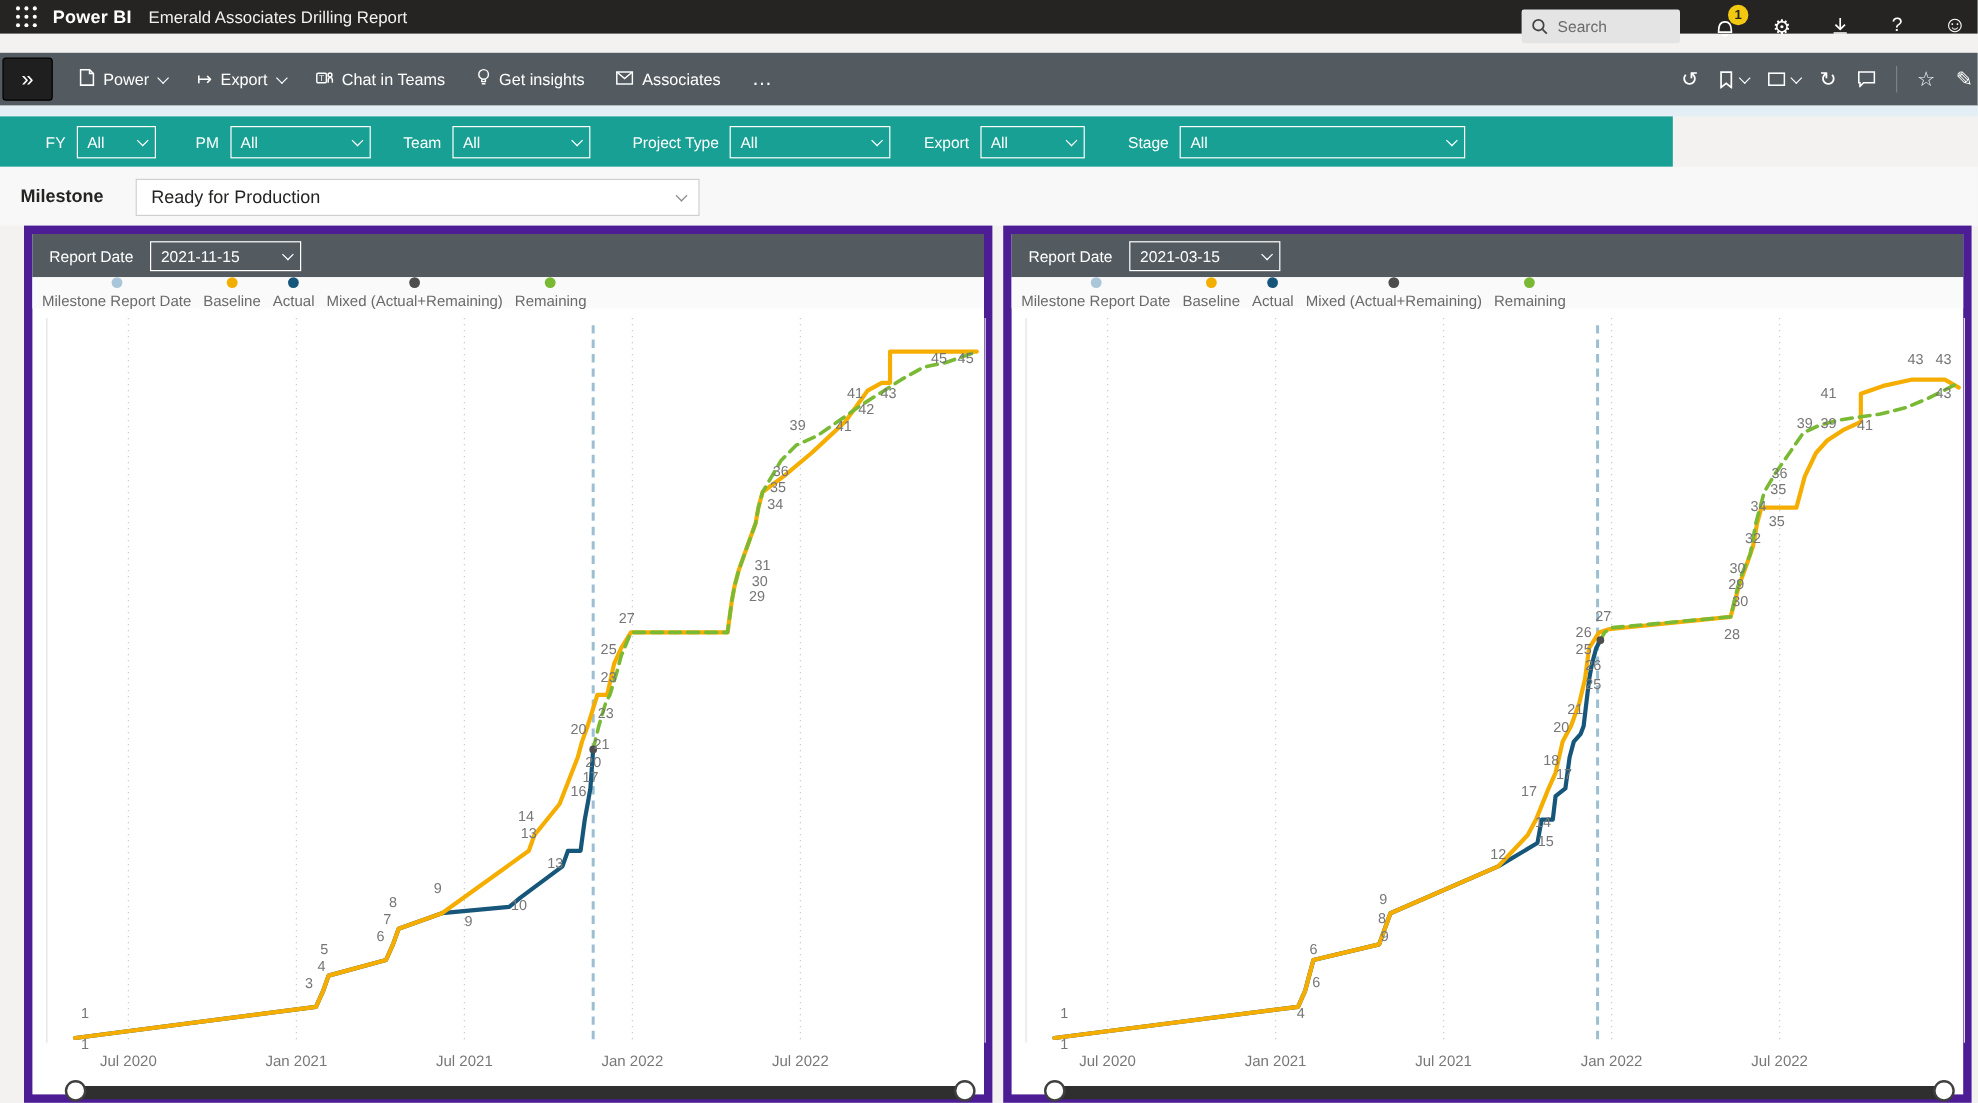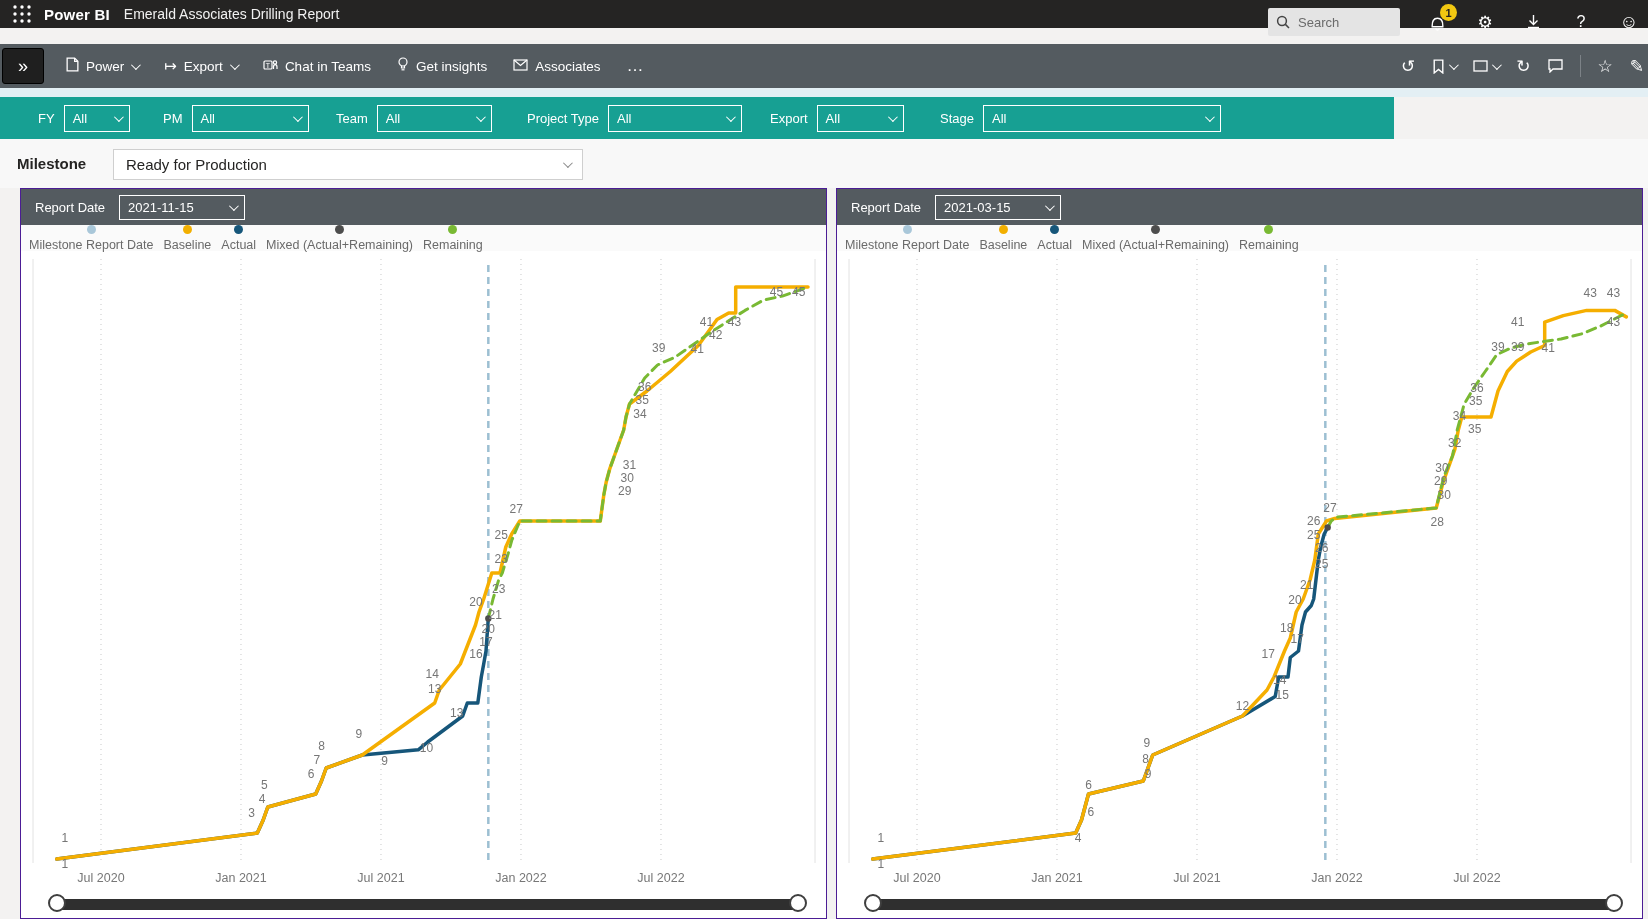--- a/index.html
+++ b/index.html
@@ -40,21 +40,21 @@
   .filter-box { height:27px; border:1.6px solid #fff; display:flex; align-items:center; justify-content:space-between; padding:0 8px; font-size:13px; cursor:pointer; }
 
   
   .milestone-row { position:absolute; left:0; top:139px; width:1648px; height:49px; background:#f8f8f8; }
   .milestone-label { position:absolute; left:17px; top:16px; font-size:15px; font-weight:bold; color:#252423; }
   .milestone-box { position:absolute; left:113px; top:10px; width:470px; height:31px; background:#fff;
     border:1px solid #cfcfcf; display:flex; align-items:center; justify-content:space-between; padding:0 12px; font-size:15px; color:#252423; cursor:pointer; }
   .milestone-box .chev { color:#8a8a8a; }
 
   
-  .panel { position:absolute; top:188px; width:807px; height:731px; background:#fff; border:1px solid #4c1d95; }
+  .panel { position:absolute; top:188px; width:807px; height:731px; background:#fff; border:7px solid #4c1d95; }
   .panel-header { height:36px; background:#545b60; color:#fff; display:flex; align-items:center; padding-left:14px; }
   .ph-label { font-size:13px; margin-right:14px; }
   .ph-box { width:126px; height:25px; border:1.5px solid #fff; display:flex; align-items:center; justify-content:space-between; padding:0 8px; font-size:13px; cursor:pointer; }
   .legend { height:26px; display:flex; align-items:center; gap:10px; padding-left:8px; background:#fafafa; }
   .legend-item { display:flex; align-items:center; gap:4px; font-size:12.5px; color:#6a6a6a; cursor:pointer; white-space:nowrap;flex-direction:column; }
   .legend-dot { width:9px; height:9px; border-radius:50%; }
   .chartsvg { display:block; }
   .grid { stroke:#c9c9c9; stroke-width:1; stroke-dasharray:1 4; }
   .plotborder { stroke:#e2e2e2; stroke-width:1; }
   .marker { stroke:#9cbfd2; stroke-width:2.5; stroke-dasharray:7 5; fill:none; }

